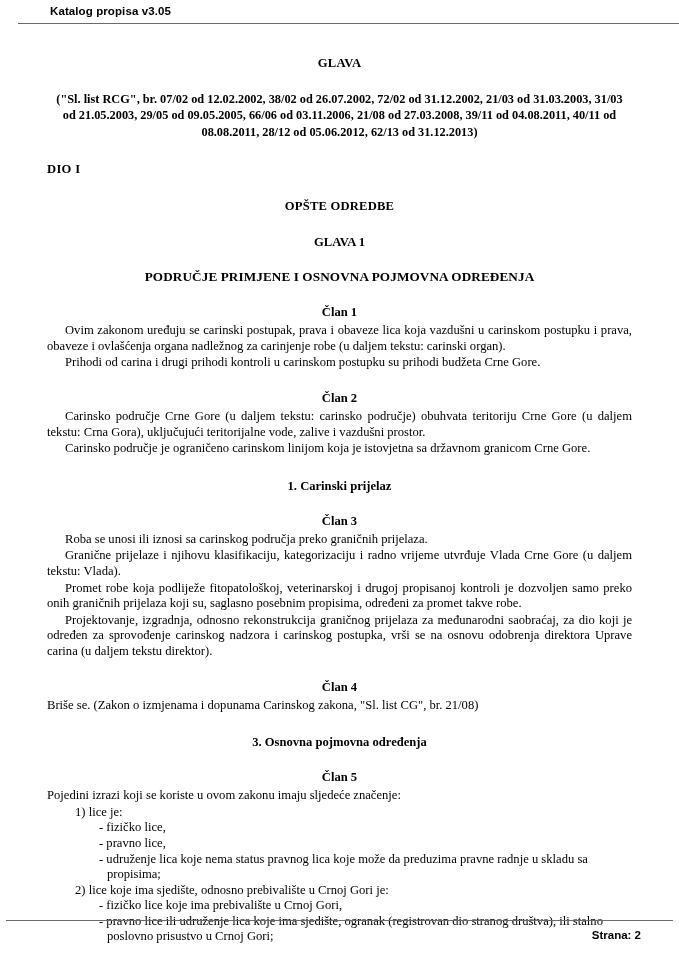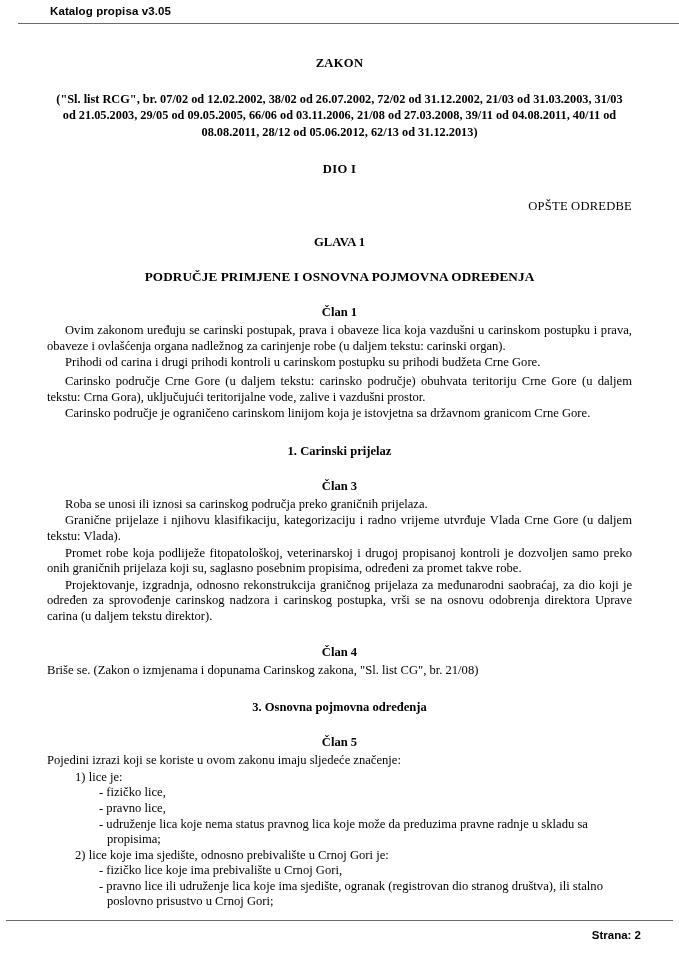--- a/index.html
+++ b/index.html
@@ -66,29 +66,29 @@
   .doc-citation {
     text-align: center;
     font-weight: bold;
     font-size: 12.3px;
     line-height: 16.4px;
     margin: 20px 0 0 0;
     padding: 0 2px;
   }
 
   .part-heading {
-    text-align: center;
+    text-align: left;
     font-weight: bold;
     font-size: 12.6px;
     letter-spacing: 0.3px;
     margin: 22px 0 0 0;
   }
   .chapter-heading {
-    text-align: right;
-    font-weight: normal;
+    text-align: center;
+    font-weight: bold;
     font-size: 12.6px;
     letter-spacing: 0.2px;
     margin: 22px 0 0 0;
   }
   .section-heading {
     text-align: center;
     font-weight: bold;
     font-size: 12.6px;
     margin: 21px 0 16px 0;
   }
@@ -181,33 +181,34 @@
 </head>
 <body>
 
 <div class="page-header">
   <div class="page-header-label">Katalog propisa v3.05</div>
   <div class="header-rule"></div>
 </div>
 
 <div class="page-body">
 
-  <div class="doc-title t-zakon">ZAKON</div>
+  <div class="doc-title t-zakon">GLAVA</div>
 
   <div class="doc-citation">("Sl. list RCG", br. 07/02 od 12.02.2002, 38/02 od 26.07.2002, 72/02 od 31.12.2002, 21/03 od 31.03.2003, 31/03 od 21.05.2003, 29/05 od 09.05.2005, 66/06 od 03.11.2006, 21/08 od 27.03.2008, 39/11 od 04.08.2011, 40/11 od 08.08.2011, 28/12 od 05.06.2012, 62/13 od 31.12.2013)</div>
 
   <div class="part-heading">DIO I</div>
   <div class="chapter-heading">OPŠTE ODREDBE</div>
   <div class="section-heading">GLAVA 1</div>
   <div class="scope-heading">PODRUČJE PRIMJENE I OSNOVNA POJMOVNA ODREĐENJA</div>
 
   <div class="article-heading">Član 1</div>
   <p class="para first">Ovim zakonom uređuju se carinski postupak, prava i obaveze lica koja vazdušni u carinskom postupku i prava, obaveze i ovlašćenja organa nadležnog za carinjenje robe (u daljem tekstu: carinski organ).</p>
   <p class="para">Prihodi od carina i drugi prihodi kontroli u carinskom postupku su prihodi budžeta Crne Gore.</p>
 
+  <div class="article-heading">Član 2</div>
   <p class="para first">Carinsko područje Crne Gore (u daljem tekstu: carinsko područje) obuhvata teritoriju Crne Gore (u daljem tekstu: Crna Gora), uključujući teritorijalne vode, zalive i vazdušni prostor.</p>
   <p class="para">Carinsko područje je ograničeno carinskom linijom koja je istovjetna sa državnom granicom Crne Gore.</p>
 
   <div class="subsection-heading">1. Carinski prijelaz</div>
 
   <div class="article-heading">Član 3</div>
   <p class="para first">Roba se unosi ili iznosi sa carinskog područja preko graničnih prijelaza.</p>
   <p class="para">Granične prijelaze i njihovu klasifikaciju, kategorizaciju i radno vrijeme utvrđuje Vlada Crne Gore (u daljem tekstu: Vlada).</p>
   <p class="para">Promet robe koja podliježe fitopatološkoj, veterinarskoj i drugoj propisanoj kontroli je dozvoljen samo preko onih graničnih prijelaza koji su, saglasno posebnim propisima, određeni za promet takve robe.</p>
   <p class="para">Projektovanje, izgradnja, odnosno rekonstrukcija graničnog prijelaza za međunarodni saobraćaj, za dio koji je određen za sprovođenje carinskog nadzora i carinskog postupka, vrši se na osnovu odobrenja direktora Uprave carina (u daljem tekstu direktor).</p>

